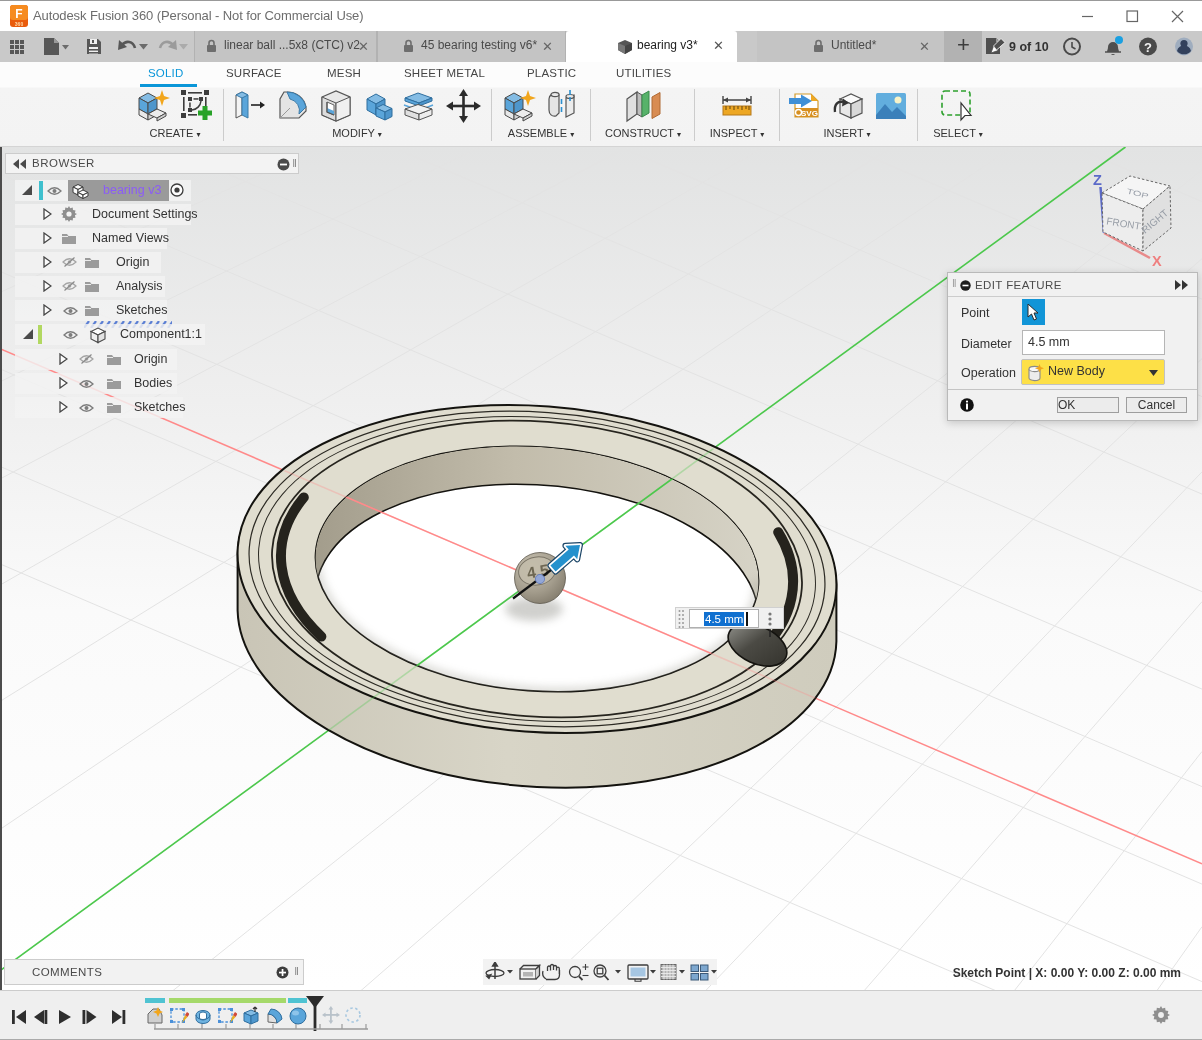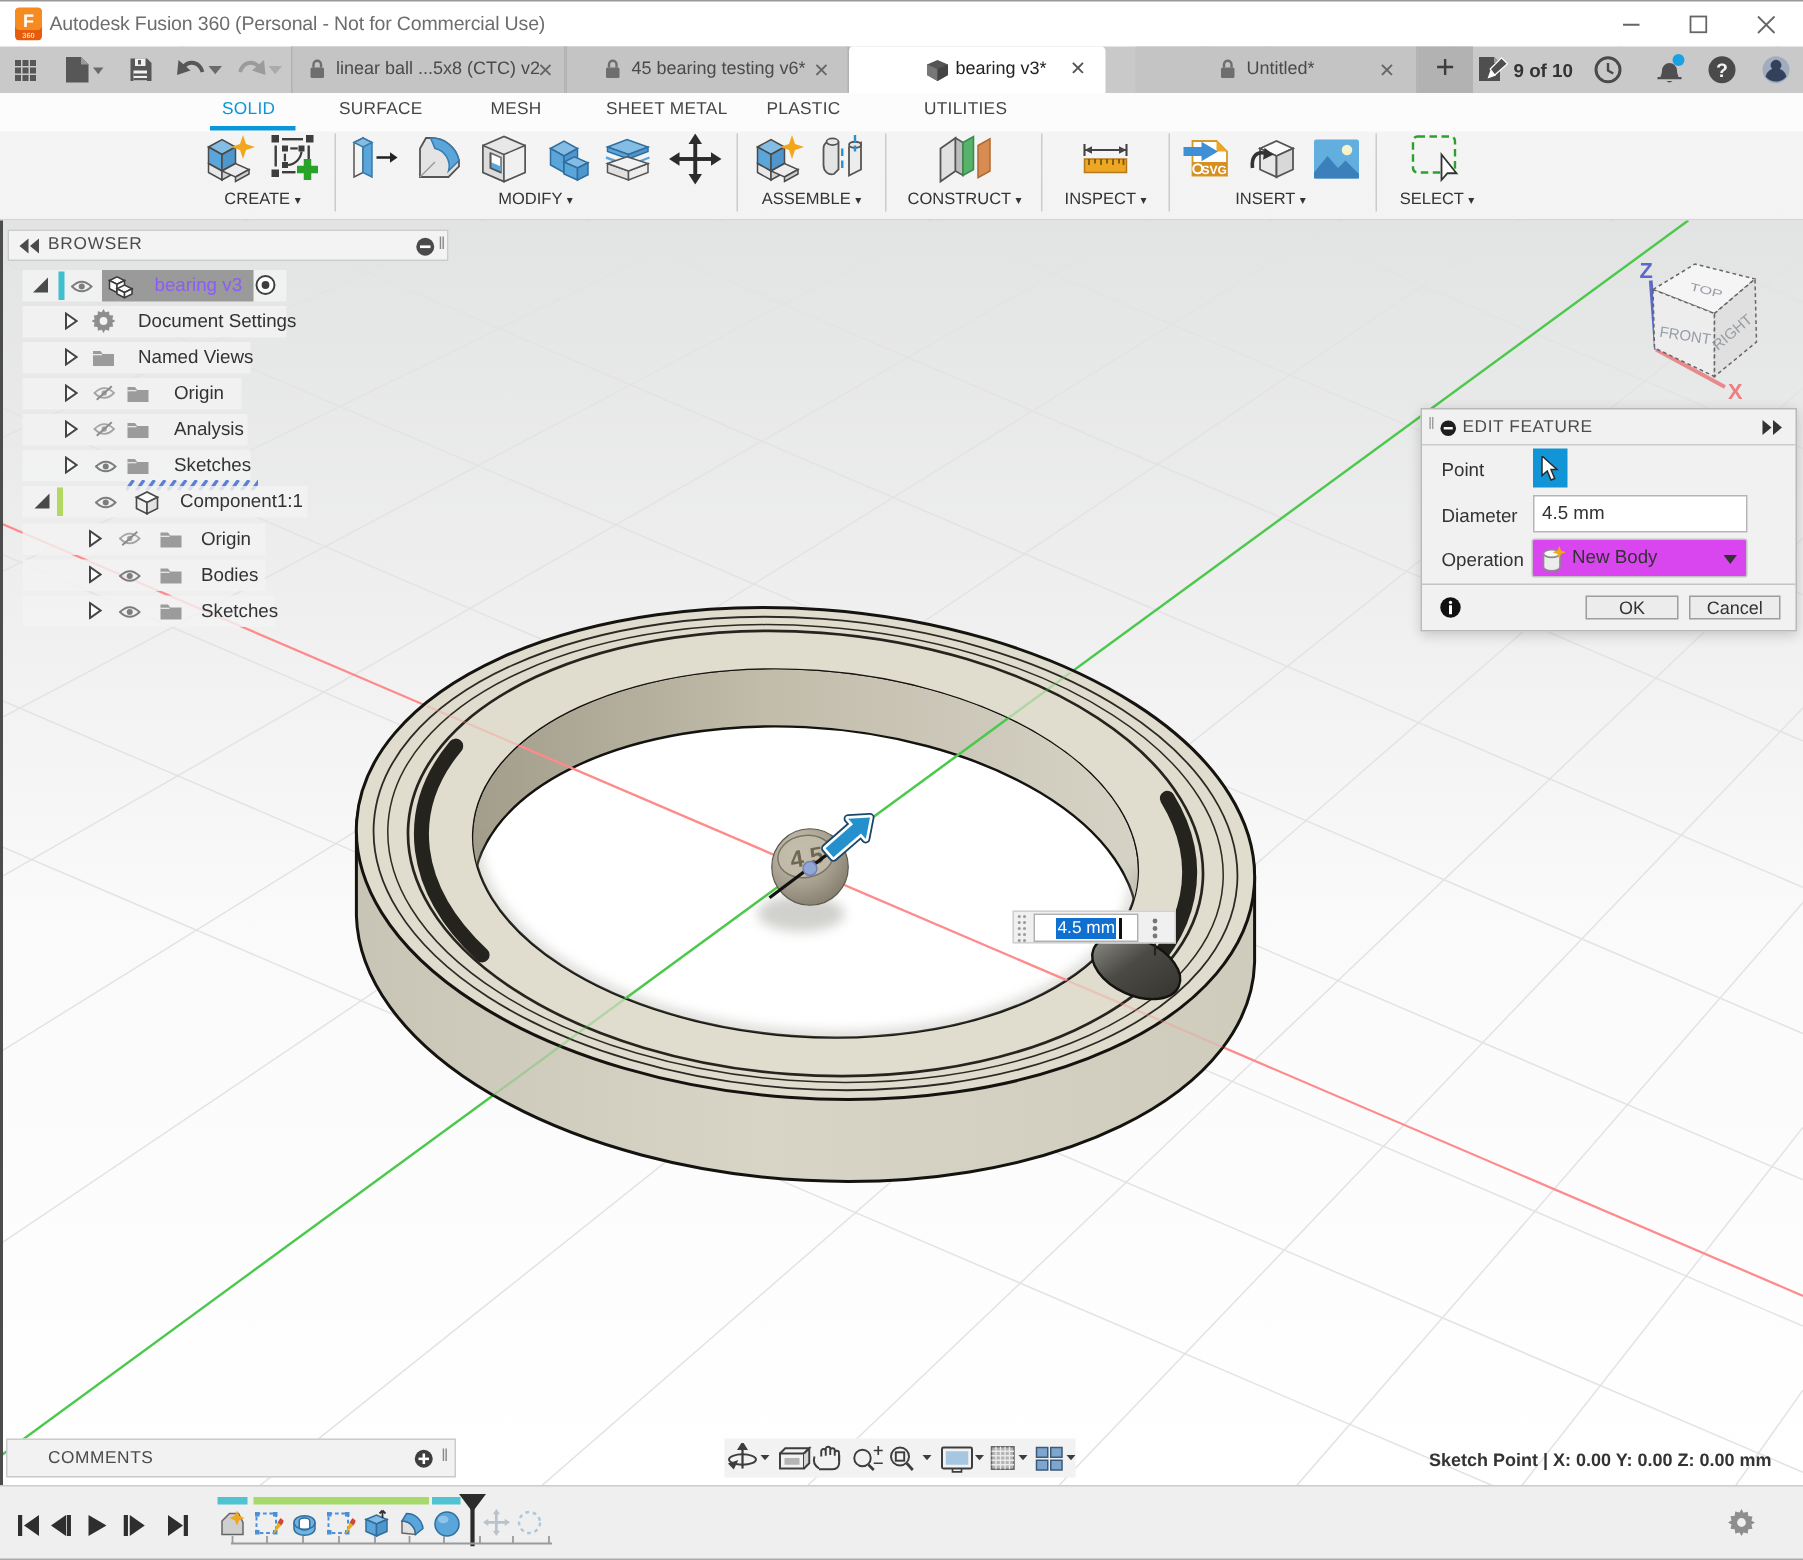--- a/index.html
+++ b/index.html
@@ -261,21 +261,21 @@
       <circle cx="201" cy="12.5" r="3.6" fill="#33415c"></circle>
       <path d="M194 20a7.2 7.2 0 0 1 14 0a9 9 0 0 1-14 0z" fill="#33415c"></path>
     </svg>
 </div>
 <div id="ribbon">
  <span class="rtab" id="solidtab" style="left:148px">SOLID</span>
     <div id="solidline"></div>
  <span class="rtab" style="left:226px">SURFACE</span>
  <span class="rtab" style="left:327px">MESH</span>
  <span class="rtab" style="left:404px">SHEET METAL</span>
- <span class="rtab" style="left:511px">PLASTIC</span>
+ <span class="rtab" style="left:527px">PLASTIC</span>
  <span class="rtab" style="left:616px">UTILITIES</span>
 <svg class="ricon" style="left:137px" width="34" height="34" viewBox="0 0 34 34">
       <g stroke="#4a4a4a" stroke-width="1">
         <polygon points="2,9 11,4 20,9 11,14" fill="#84bce4"></polygon>
         <polygon points="2,9 11,14 11,25 2,20" fill="#5aa5da"></polygon>
         <polygon points="11,14 20,9 20,20 11,25" fill="#4e96cc"></polygon>
         <polygon points="2,20 11,25 11,31 2,26" fill="#e8e8e8"></polygon>
         <polygon points="11,25 20,20 20,26 11,31" fill="#d2d2d2"></polygon>
         <polygon points="11,25 20,20 29,24 20,29" fill="#ececec"></polygon>
         <polygon points="20,29 29,24 29,27 20,32" fill="#cfcfcf"></polygon>
@@ -625,38 +625,38 @@
 <div style="position:absolute;left:74px;top:26px;width:23px;height:26px;background:#1295d7">
       <svg style="position:absolute;left:5px;top:5px" width="13" height="17" viewBox="0 0 13 17">
         <polygon points="1,0 1,13 4.5,10 7,16 9.5,15 7,9 11,9" fill="#fff" stroke="#2a2a2a" stroke-width="1"></polygon>
       </svg>
     </div>
 <span style="position:absolute;left:13px;top:64px">Diameter</span>
 <div style="position:absolute;left:74px;top:57px;width:143px;height:25px;background:#fff;border:1px solid #b5b5b5">
       <span style="position:absolute;left:5px;top:4px">4.5 mm</span>
     </div>
 <span style="position:absolute;left:13px;top:93px">Operation</span>
-<div style="position:absolute;left:73px;top:86px;width:144px;height:26px;background:#d946ef;border:1px solid #c2c2c2;border-radius:2px">
+<div style="position:absolute;left:73px;top:86px;width:144px;height:26px;background:#fde047;border:1px solid #c2c2c2;border-radius:2px">
  <svg style="position:absolute;left:4px;top:4px" width="18" height="18" viewBox="0 0 18 18">
         <path d="M3 5v9a5.5 2.6 0 0 0 11 0V5" fill="#ececec" stroke="#8a8a8a" stroke-width="1.1"></path>
         <ellipse cx="8.5" cy="5" rx="5.5" ry="2.6" fill="#f8f8f8" stroke="#8a8a8a" stroke-width="1.1"></ellipse>
         <polygon points="13.5,0 14.7,3 18,4.2 14.7,5.4 13.5,8.5 12.3,5.4 9,4.2 12.3,3" fill="#f2a61c"></polygon>
       </svg>
  <span style="position:absolute;left:26px;top:4px">New Body</span>
  <svg style="position:absolute;right:6px;top:10px" width="9" height="6" viewBox="0 0 9 6">
         <polygon points="0,0 9,0 4.5,6" fill="#333"></polygon>
       </svg>
 </div>
 <div style="position:absolute;left:0;top:116px;width:249px;height:1px;background:#c4c4c4"></div>
 <svg style="position:absolute;left:12px;top:125px" width="14" height="14" viewBox="0 0 14 14">
       <circle cx="7" cy="7" r="6.8" fill="#111"></circle>
       <rect x="6" y="5.5" width="2" height="6" fill="#fff"></rect>
       <circle cx="7" cy="3.6" r="1.1" fill="#fff"></circle>
     </svg>
-<div style="position:absolute;left:109px;top:124px;width:62px;height:16px;background:#ececec;border:1px solid #9e9e9e;text-align:center;font-size:12px;line-height:15px;color:#333">OK</div>
+<div style="position:absolute;left:109px;top:124px;width:62px;height:16px;background:#ececec;border:1px solid #9e9e9e;text-align:left;font-size:12px;line-height:15px;color:#333">OK</div>
 <div style="position:absolute;left:178px;top:124px;width:61px;height:16px;background:#ececec;border:1px solid #9e9e9e;text-align:center;font-size:12px;line-height:15px;color:#333">Cancel</div>
 </div>
 <div id="comments">
     <span style="position:absolute;left:27px;top:6px;letter-spacing:.4px">COMMENTS</span>
     <svg style="position:absolute;right:14px;top:6px" width="13" height="13" viewBox="0 0 13 13">
       <circle cx="6.5" cy="6.5" r="6" fill="#3d3d3d"></circle>
       <rect x="3" y="5.7" width="7" height="1.7" fill="#fff"></rect>
       <rect x="5.7" y="3" width="1.7" height="7" fill="#fff"></rect>
     </svg>
     <span style="position:absolute;right:4px;top:5px;color:#888">‖</span>

